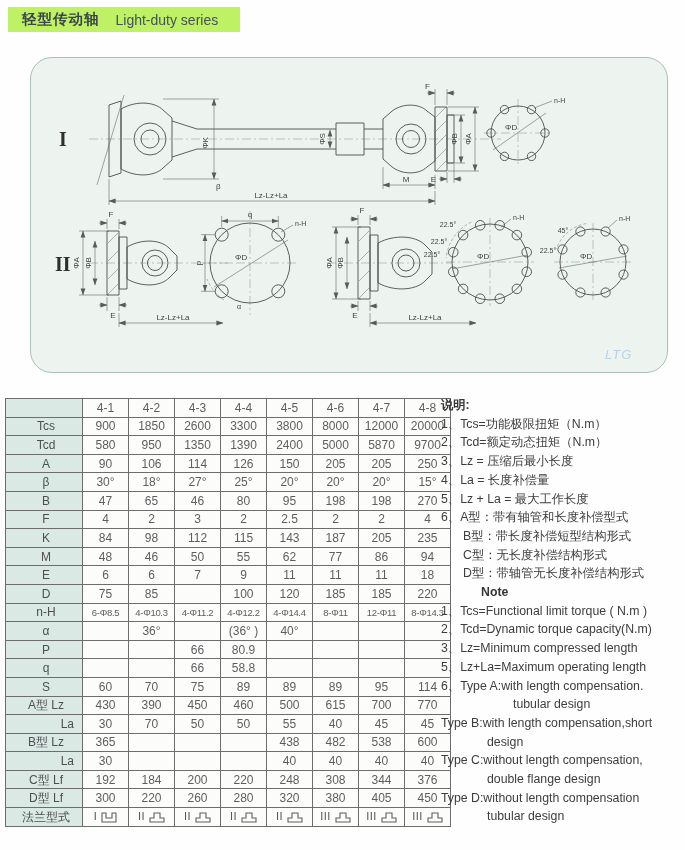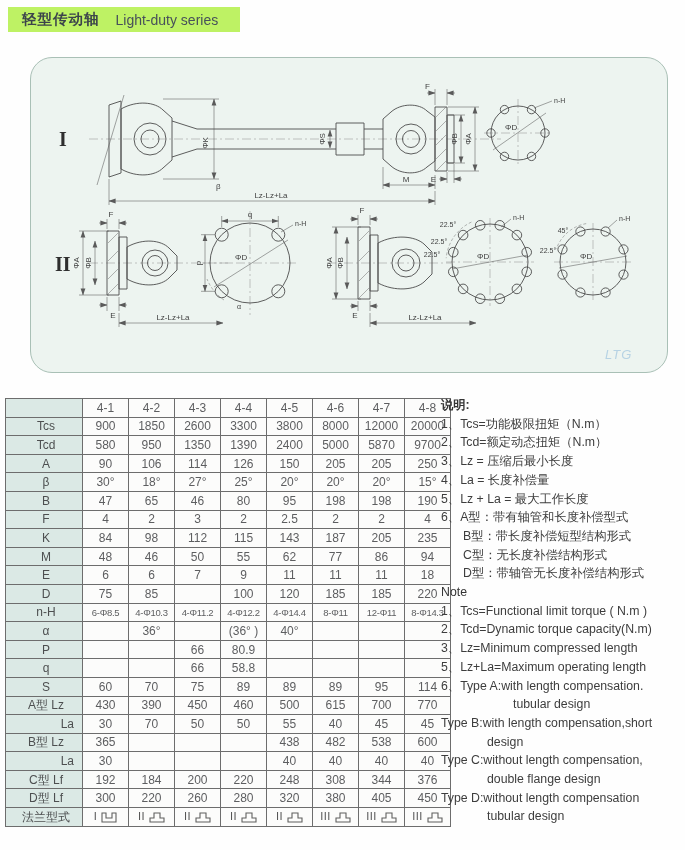--- a/index.html
+++ b/index.html
@@ -33,21 +33,21 @@
   .spec-table thead th.lblcol{background:#dbe9e5;}
   .spec-table .lbl-right{text-align:right;padding-right:8px;}
   .spec-table .smallrow td{font-size:9.5px;letter-spacing:-0.3px;}
   .flange-cell{display:inline-flex;align-items:center;gap:4px;justify-content:center;}
   .flange-cell .fnum{font-size:11px;color:#555;letter-spacing:0.5px;}
   .flange-cell svg{display:block;}
   
   .notes{position:absolute;left:441px;top:396px;width:242px;font-size:12.3px;
          line-height:18.7px;color:#3d3d3d;}
   .notes .nt-title{font-weight:bold;color:#353535;}
-  .notes .nt-title-en{font-weight:normal;color:#353535;}
+  .notes .nt-title-en{font-weight:bold;color:#353535;margin-left:40px;}
   .ind0{padding-left:0;}
   .ind1{padding-left:22px;}
   .ind2{padding-left:46px;}
   .ind3{padding-left:72px;}
 </style>
 </head>
 <body>
 
 <div class="page">
 
@@ -359,21 +359,21 @@
         </tr>
         <tr>
           <th class="lblcol">B</th>
           <td class="datacol">47</td>
           <td class="datacol">65</td>
           <td class="datacol">46</td>
           <td class="datacol">80</td>
           <td class="datacol">95</td>
           <td class="datacol">198</td>
           <td class="datacol">198</td>
-          <td class="datacol">190</td>
+          <td class="datacol">270</td>
         </tr>
         <tr>
           <th class="lblcol">F</th>
           <td class="datacol">4</td>
           <td class="datacol">2</td>
           <td class="datacol">3</td>
           <td class="datacol">2</td>
           <td class="datacol">2.5</td>
           <td class="datacol">2</td>
           <td class="datacol">2</td>

